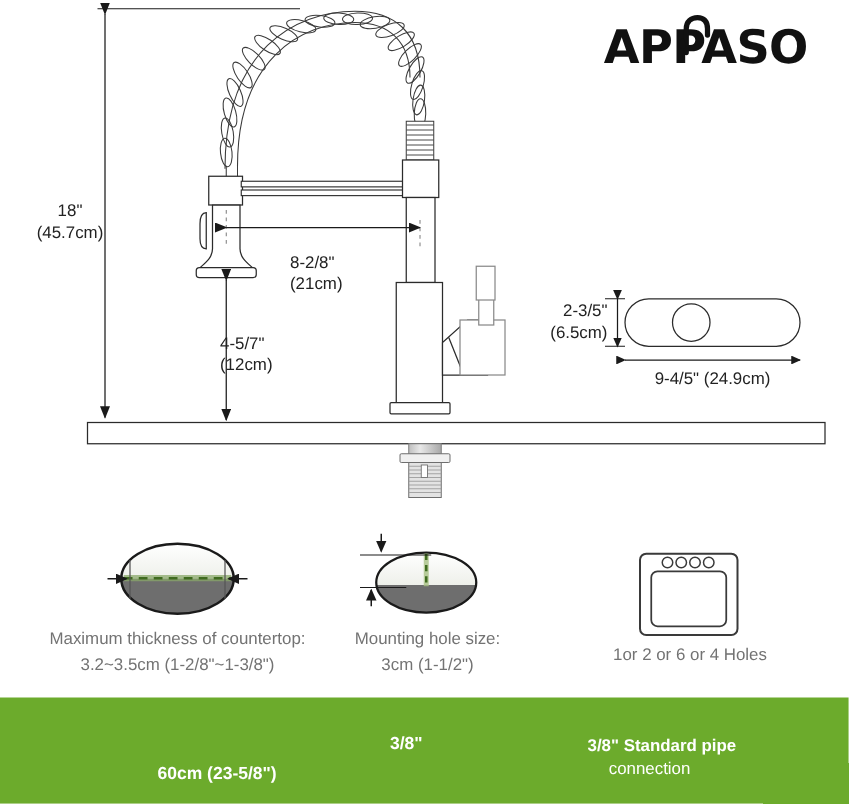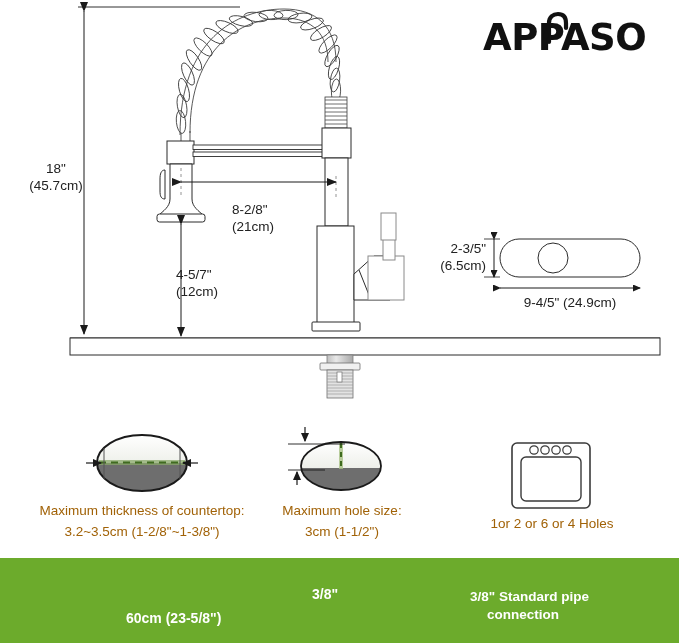--- a/index.html
+++ b/index.html
@@ -27,21 +27,21 @@
   .dim {
     position:absolute;
     font-size:13.5px; color:#222; line-height:17px;
     white-space:nowrap;
   }
   .dim.center { text-align:center; }
 
   
   .caption {
     position:absolute; text-align:center;
-    font-size:13.5px; color:#a16207; line-height:21px;
+    font-size:13.5px; color:#737373; line-height:21px;
     white-space:nowrap;
   }
 
   
   .footer-bar {
     position:absolute; left:0; top:558px;
     width:679px; height:85px;
     background:#6cab2c;
   }
   .footer-label {
@@ -395,28 +395,28 @@
   </div>
 
   <div class="dim center" style="left:490px; top:294px; width:160px;">9-4/5" (24.9cm)</div>
 
   <div class="caption" style="left:6px; top:500px; width:272px;">
     <div>Maximum thickness of countertop:</div>
     <div>3.2~3.5cm (1-2/8"~1-3/8")</div>
   </div>
 
   <div class="caption" style="left:256px; top:500px; width:172px;">
-    <div>Maximum hole size:</div>
+    <div>Mounting hole size:</div>
     <div>3cm (1-1/2")</div>
   </div>
 
   <div class="caption" style="left:466px; top:513px; width:172px;">
     <div>1or 2 or 6 or 4 Holes</div>
   </div>
 
   <div class="footer-bar">
     <div class="footer-label bigger" style="left:126px; top:52px;">60cm (23-5/8")</div>
     <div class="footer-label bigger" style="left:312px; top:28px;">3/8"</div>
     <div class="footer-label" style="left:470px; top:30px; font-weight:700;">3/8" Standard pipe</div>
-    <div class="footer-label" style="left:487px; top:48px; font-weight:700;">connection</div>
+    <div class="footer-label" style="left:487px; top:48px; font-weight:400;">connection</div>
   </div>
 
 </div>
 
 </body></html>

